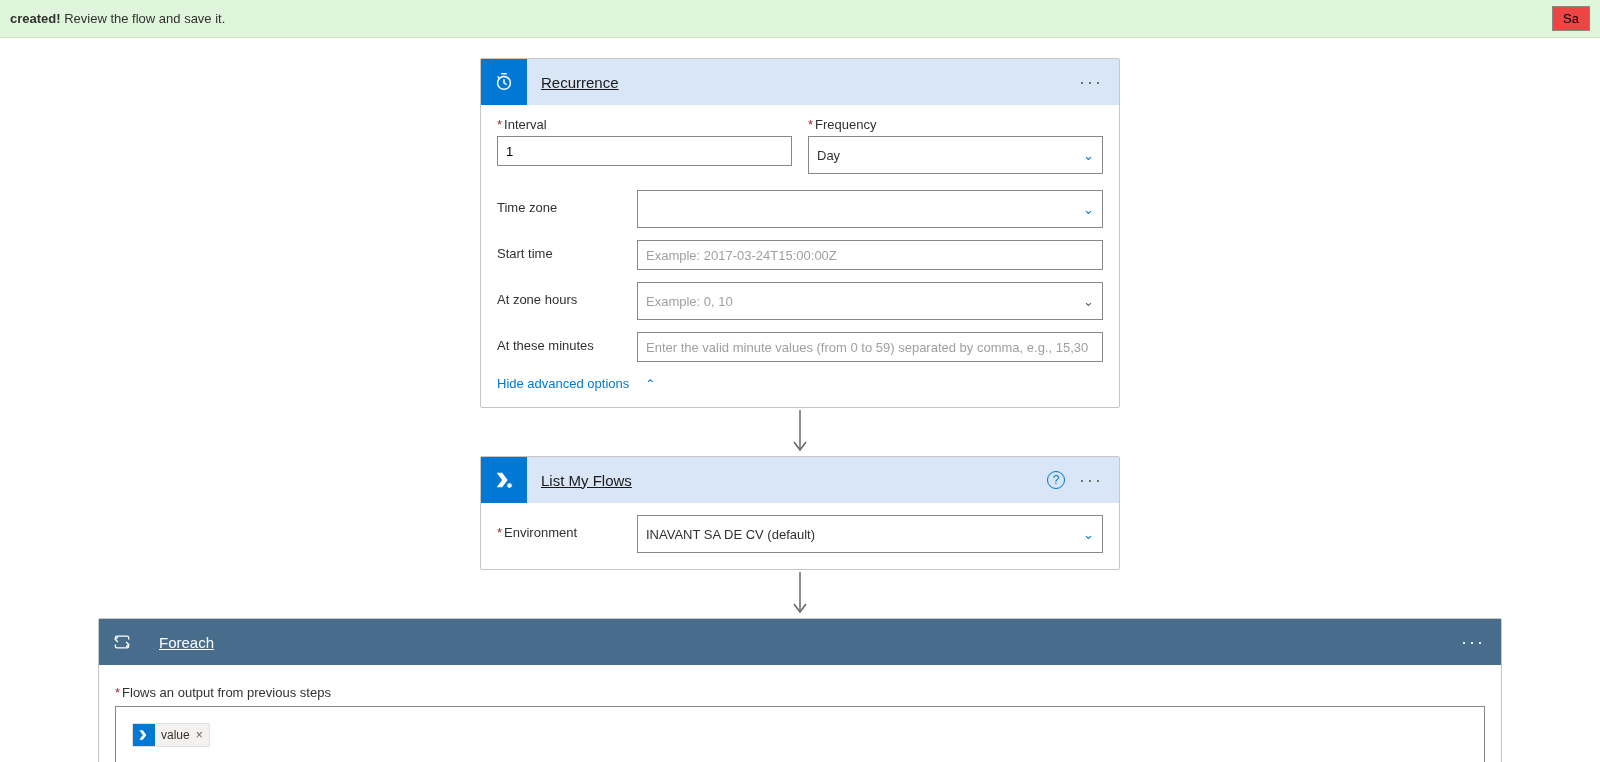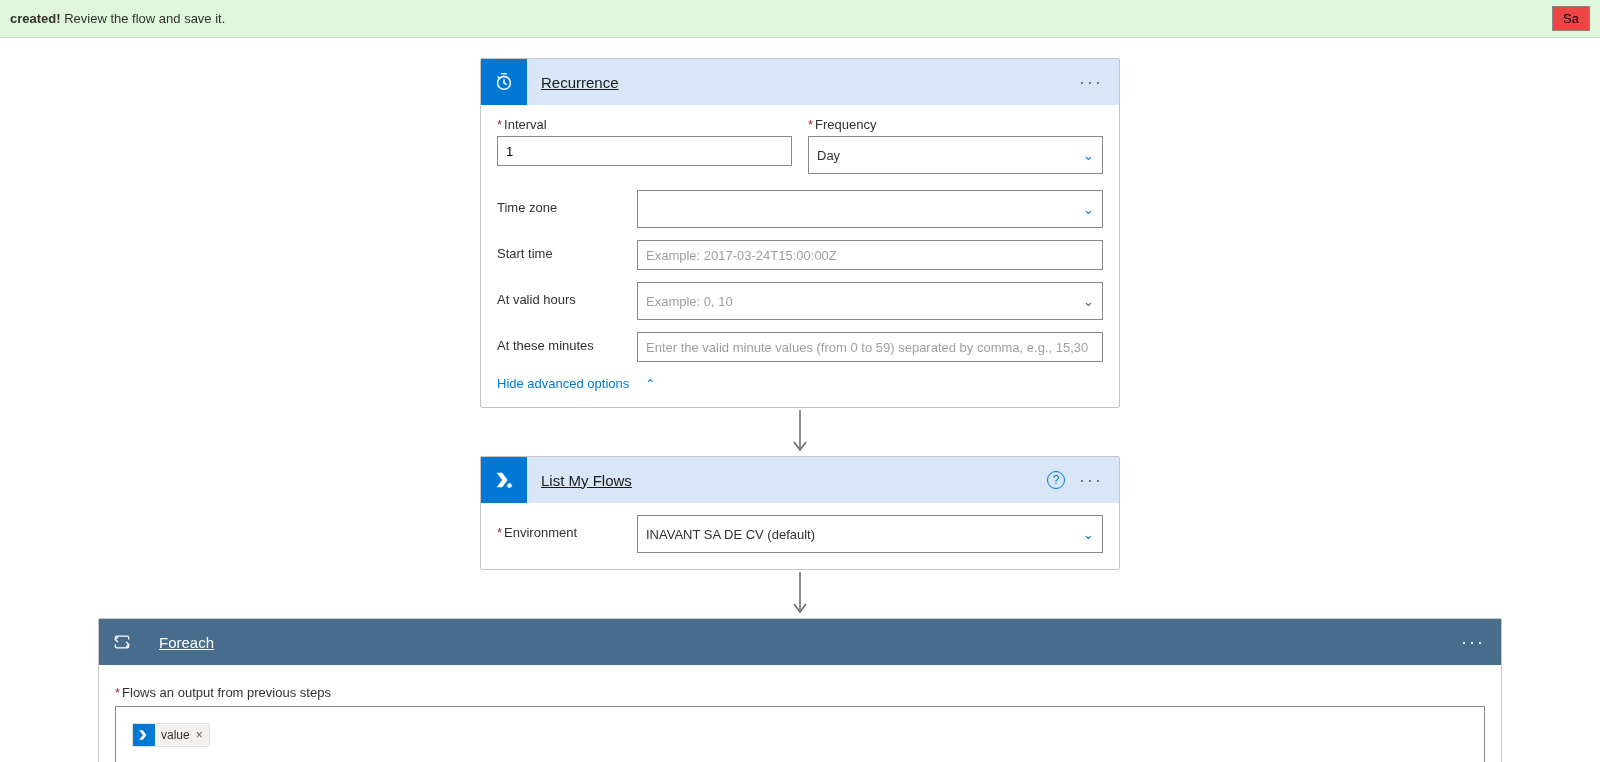--- a/index.html
+++ b/index.html
@@ -138,21 +138,21 @@
           <span class="chev">⌄</span>
         </div>
       </div>
 
       <div class="field-row">
         <span class="flabel">Start time</span>
         <input type="text" style="flex: 1 1 0%;" placeholder="Example: 2017-03-24T15:00:00Z">
       </div>
 
       <div class="field-row">
-        <span class="flabel">At valid hours</span>
+        <span class="flabel">At zone hours</span>
         <div class="select" style="flex:1;">
           <span style="color:#a19f9d;">Example: 0, 10</span>
           <span class="chev gray">⌄</span>
         </div>
       </div>
 
       <div class="field-row">
         <span class="flabel">At these minutes</span>
         <input type="text" style="flex: 1 1 0%;" placeholder="Enter the valid minute values (from 0 to 59) separated by comma, e.g., 15,30">
       </div>

